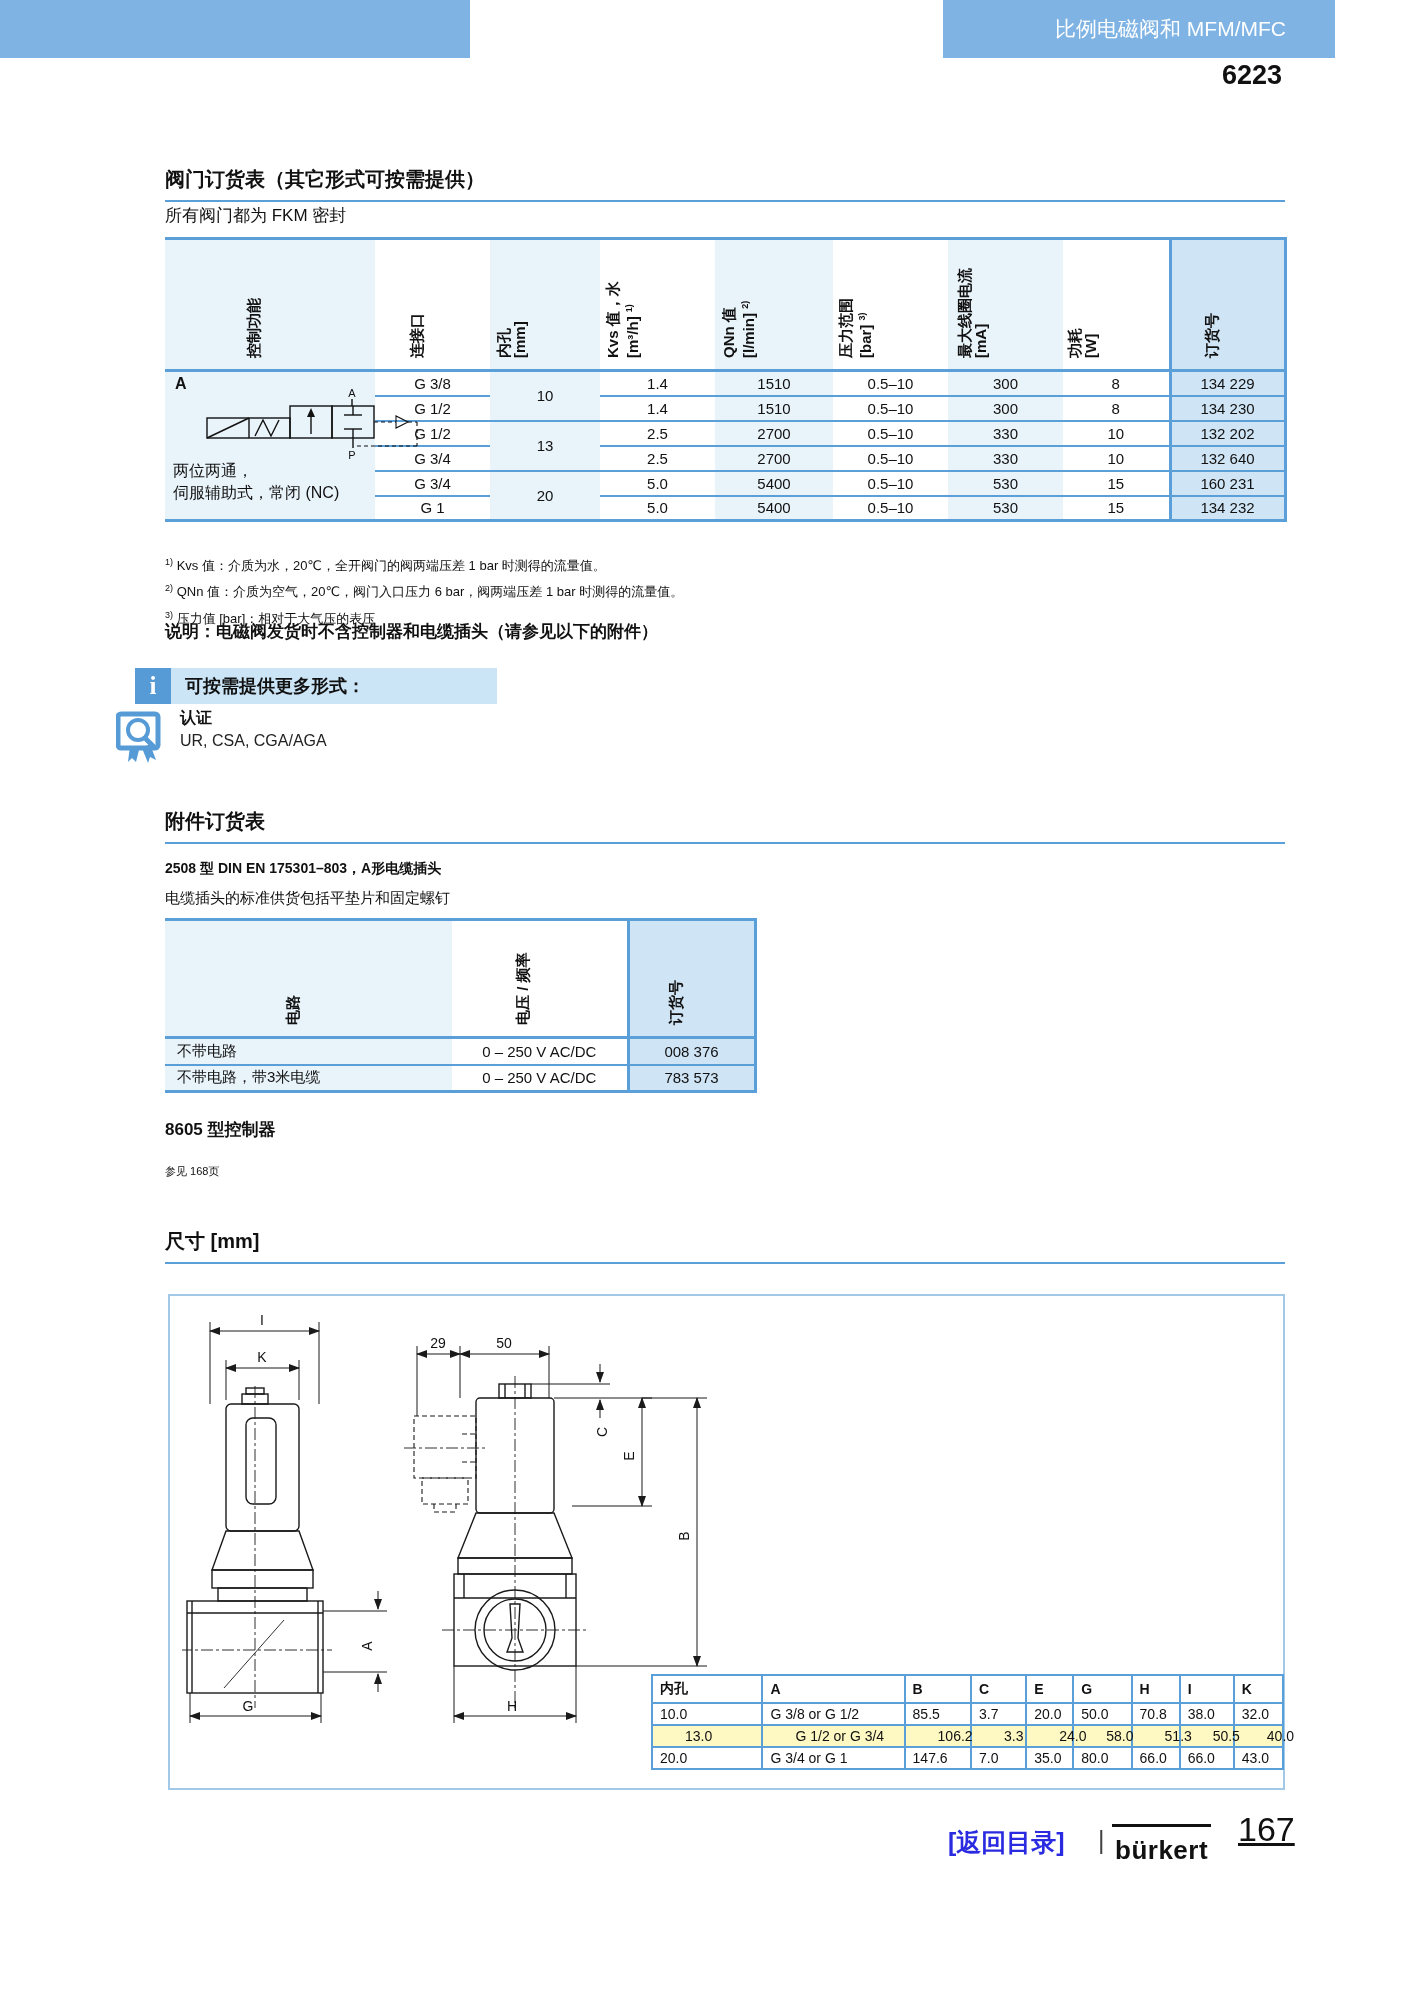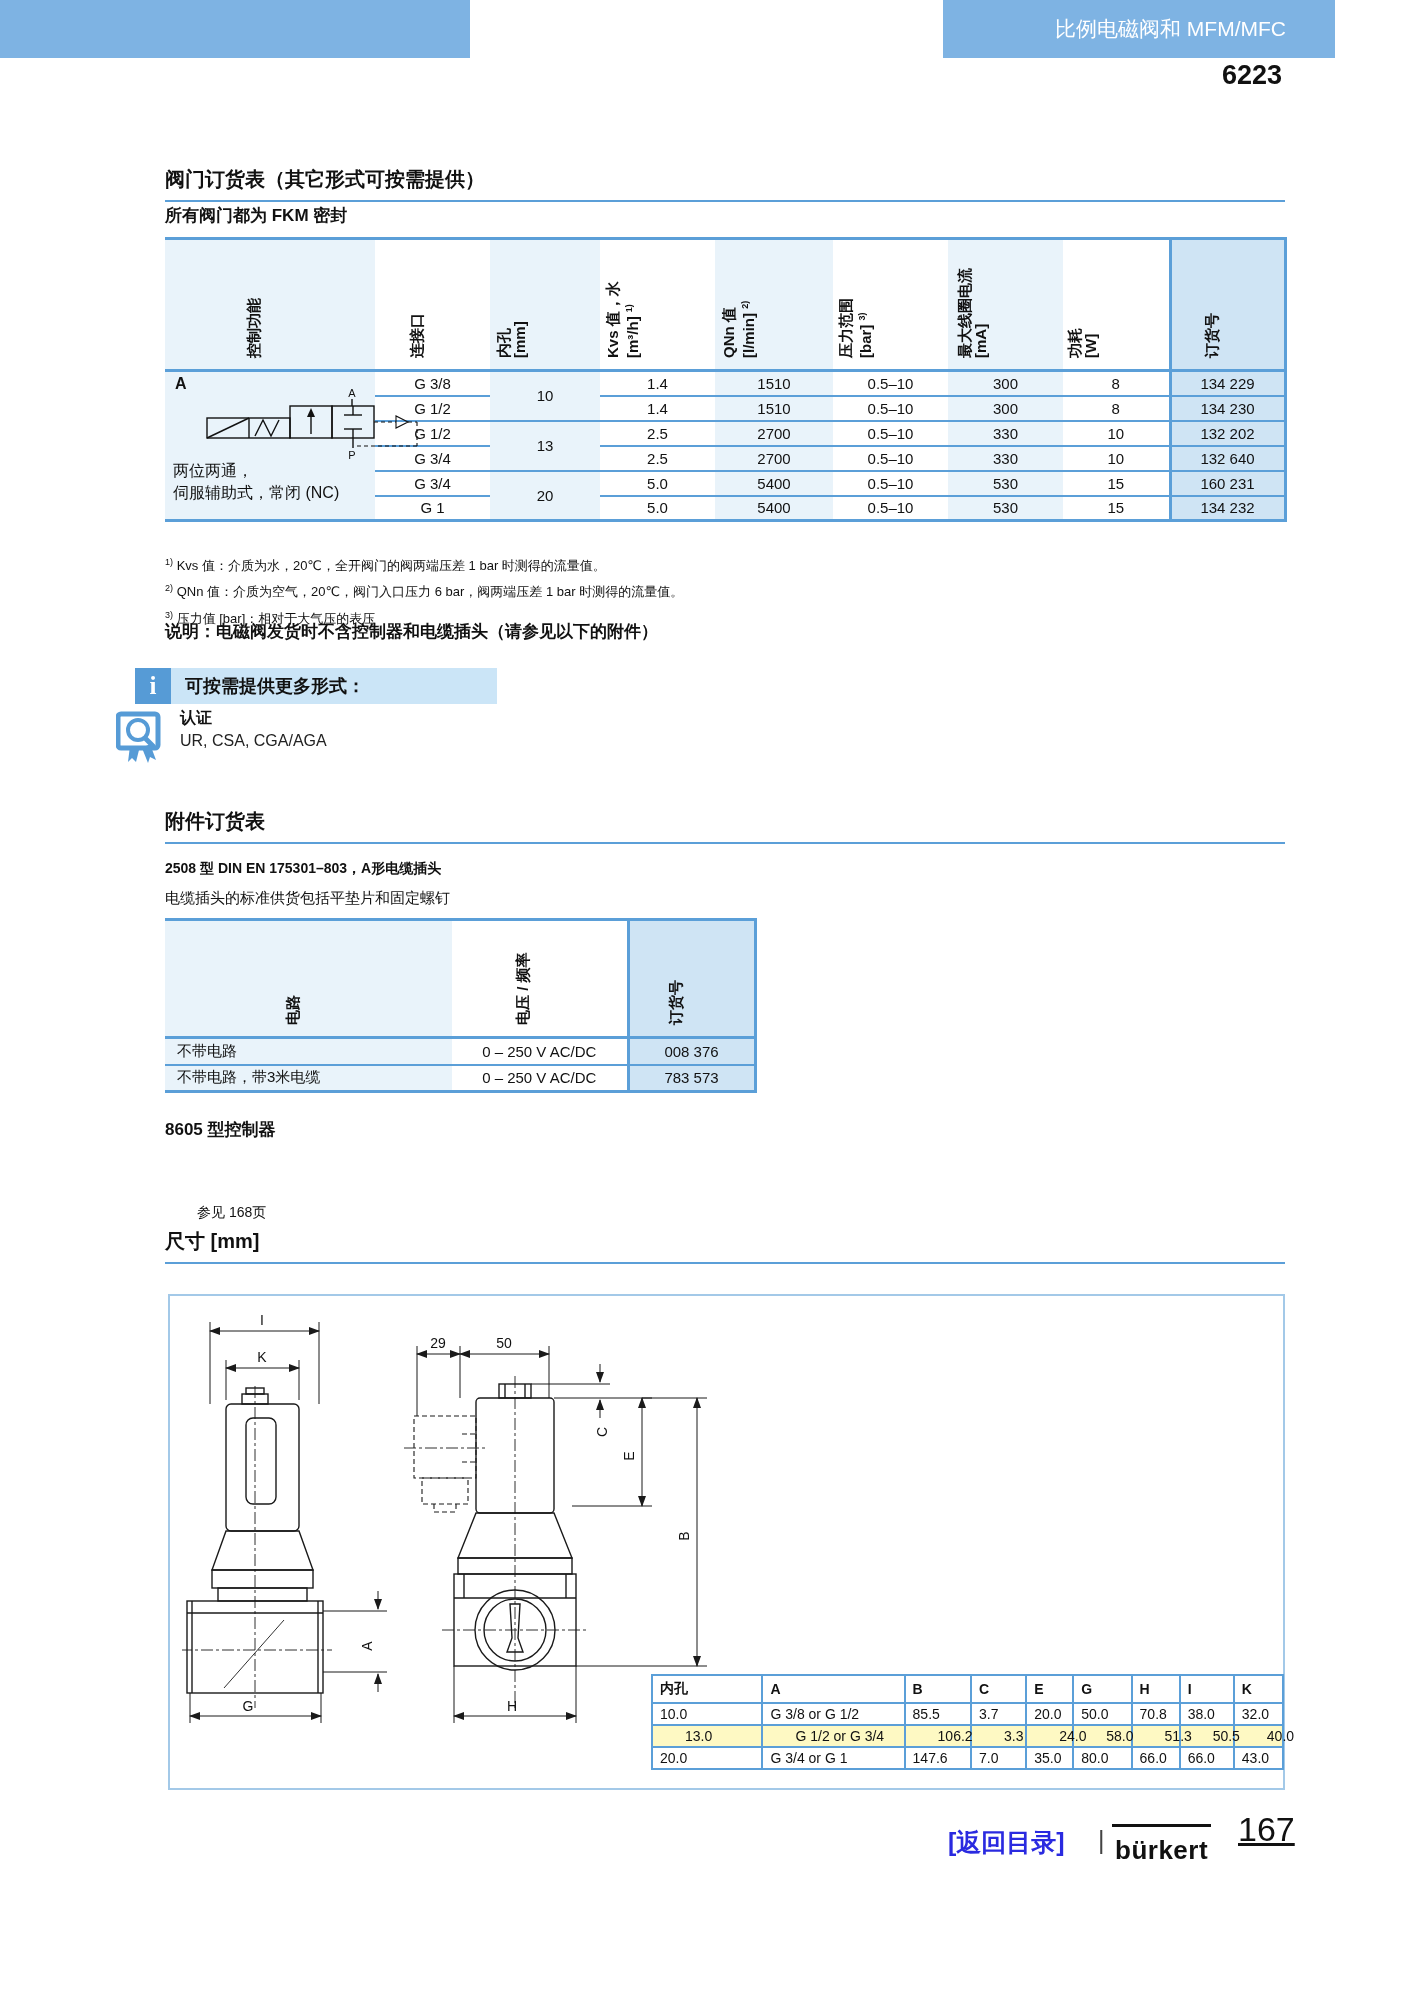--- a/index.html
+++ b/index.html
@@ -8,21 +8,21 @@
   .abs{position:absolute;}
 
   
   .bar{background:#7eb3e3;height:58px;top:0;}
   .bar-left{left:0;width:470px;}
   .bar-right{left:943px;width:392px;color:#fff;font-size:21px;line-height:58px;text-align:right;padding-right:49px;box-sizing:border-box;}
   .type-no{right:132px;top:58px;font-size:27px;font-weight:bold;line-height:34px;}
 
   
   .sec-title{left:165px;width:1120px;font-size:20px;font-weight:bold;border-bottom:2px solid #5b9fd8;padding-bottom:7px;}
-  .subtitle{left:165px;font-size:17px;font-weight:bold;}
+  .subtitle{left:165px;font-size:17px;font-weight:normal;}
 
   
   table{border-collapse:collapse;table-layout:fixed;}
   .otable{border-top:3px solid #5b9fd8;border-bottom:3px solid #5b9fd8;font-size:15px;}
   .otable th{border-bottom:3px solid #5b9fd8;font-weight:bold;vertical-align:bottom;position:relative;}
   .otable td{border-bottom:2px solid #5b9fd8;text-align:center;vertical-align:middle;padding:0;}
   .bg-lt{background:#e9f3fa;}
   .bg-wh{background:#fff;}
   .oc{background:#cfe4f4;border-left:3px solid #5b9fd8;border-right:3px solid #5b9fd8;}
   th.oc{background:#cfe4f4;}
@@ -54,21 +54,21 @@
   .cert-val{left:180px;top:732px;font-size:16px;color:#222;}
 
   #atable{left:165px;top:918px;width:590px;}
   #atable thead tr{height:118px;}
   #atable tbody tr{height:27px;}
   #atable td.lft{text-align:left;padding-left:12px;}
 
   .plug-title{left:165px;top:860px;font-size:14px;font-weight:bold;}
   .plug-sub{left:165px;top:889px;font-size:15px;}
   .ctrl-title{left:165px;top:1118px;font-size:17px;font-weight:bold;}
-  .ctrl-ref{left:165px;top:1204px;font-size:14px;margin-left:32px;}
+  .ctrl-ref{left:165px;top:1164px;font-size:11px;}
 
   
   .figure{left:168px;top:1294px;width:1117px;height:496px;border:2px solid #a3c9e8;box-sizing:border-box;background:#fff;}
   #dtable{position:absolute;left:481px;top:378px;width:633px;font-size:14px;}
   #dtable th,#dtable td{border:2px solid #5b9fd8;text-align:left;padding:2px 0 2px 7px;}
   #dtable th{font-weight:bold;height:22px;background:#fff;}
   #dtable tr{height:22px;}
   #dtable tr.alt td{background:#fef9c3;padding-left:32px;}
 
   svg text{font-family:"Liberation Sans","DejaVu Sans",sans-serif;}

